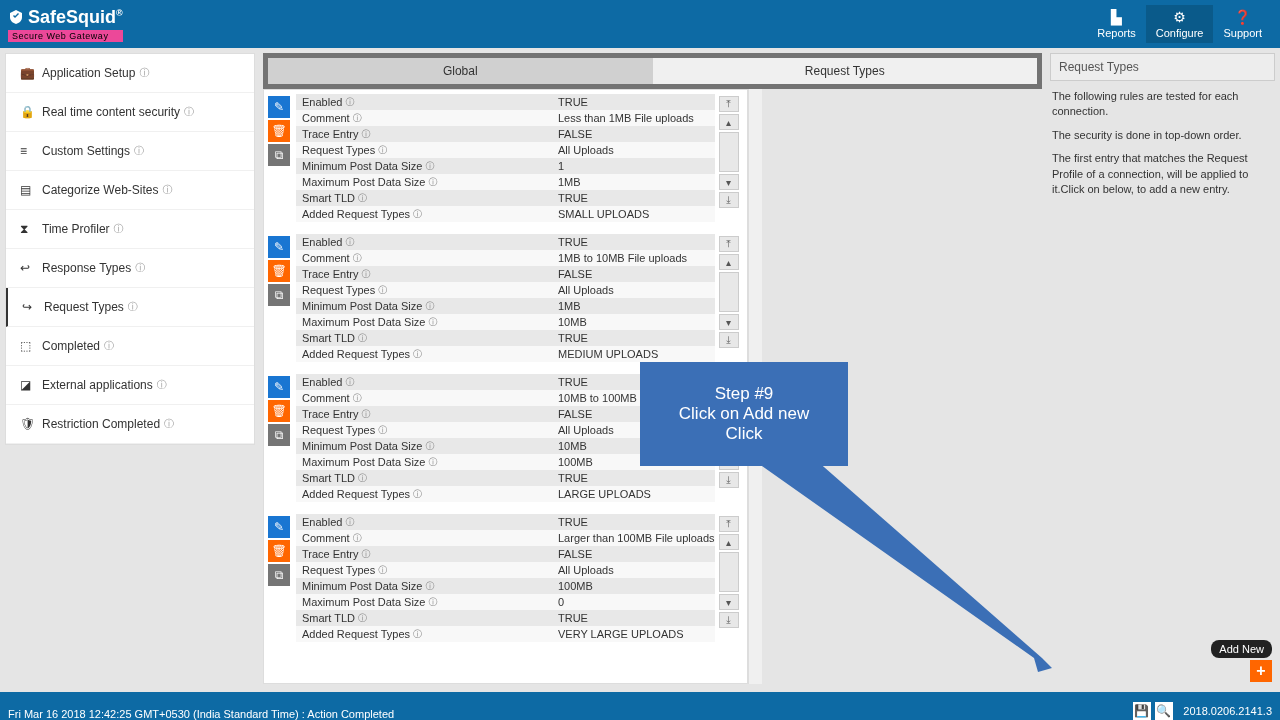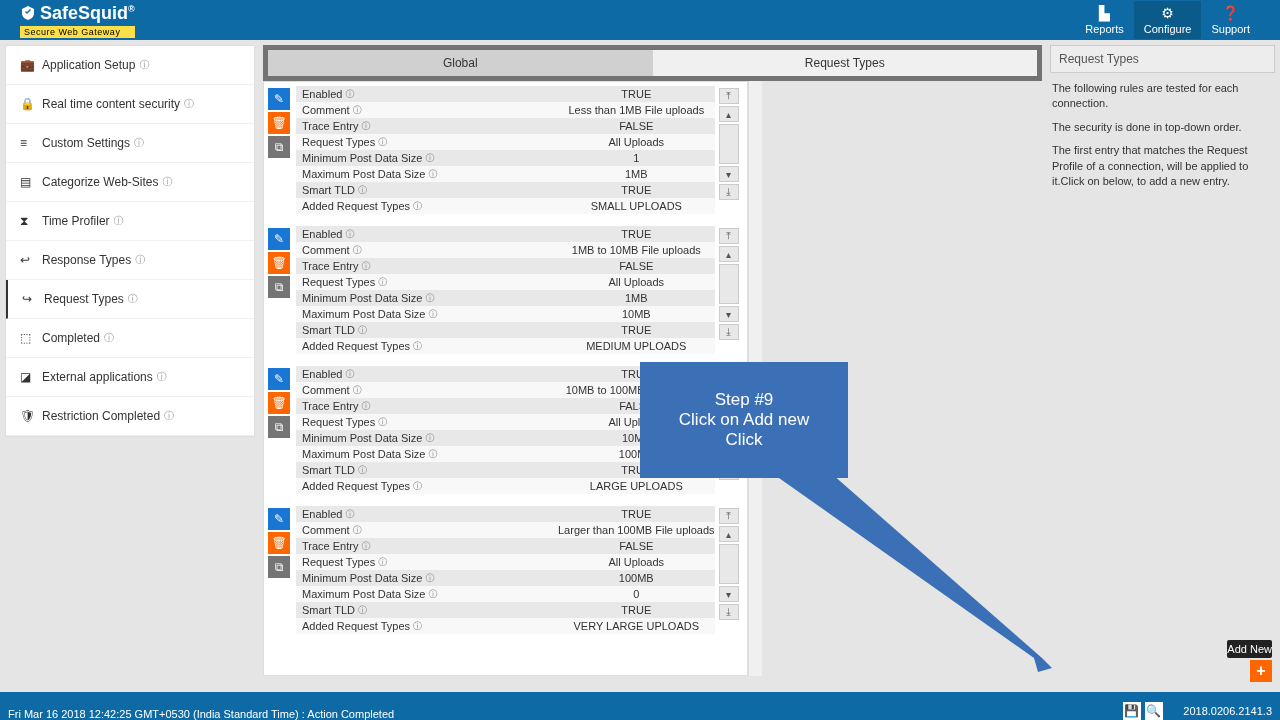--- a/index.html
+++ b/index.html
@@ -1,21 +1,21 @@
 <!DOCTYPE html>
 <html><head>
 <meta charset="utf-8">
 <style>
 * { box-sizing: border-box; margin: 0; padding: 0; font-family: Arial, sans-serif; }
 body { background: #e5e5e5; width: 1280px; height: 720px; overflow: hidden; position: relative; }
 
-.header { background: #0d6aa4; height: 40px; display: flex; align-items: center; justify-content: space-between; padding: 0 20px; }
+.header { background: #0d6aa4; height: 48px; display: flex; align-items: center; justify-content: space-between; padding: 0 8px; }
 .logo { display: flex; align-items: center; color: #fff; font-size: 18px; font-weight: bold; }
 .logo-icon { display: inline-flex; align-items: center; margin-right: 4px; }
-.logo-sub { background: #fde047; color: #000; font-size: 9px; padding: 1px 4px; margin-top: 2px; letter-spacing: 0.5px; }
+.logo-sub { background: #ec4899; color: #000; font-size: 9px; padding: 1px 4px; margin-top: 2px; letter-spacing: 0.5px; }
 .header-actions { display: flex; }
 .hdr-btn { color: #fff; text-align: center; padding: 4px 10px; font-size: 11px; cursor: pointer; }
 .hdr-btn.active { background: #0a5a8a; }
 .hdr-btn .ico { display: block; font-size: 14px; margin-bottom: 2px; }
 
 .main { display: flex; padding: 5px; gap: 8px; height: 640px; }
 .sidebar { width: 250px; background: #fff; border: 1px solid #ddd; height: fit-content; }
 .sidebar-item { padding: 12px 14px; font-size: 12px; color: #333; border-bottom: 1px solid #f0f0f0; cursor: pointer; display: flex; align-items: center; }
 .sidebar-item.active { border-left: 2px solid #333; font-weight: 500; }
 .sidebar-item .si-ico { width: 14px; margin-right: 8px; font-size: 12px; }
@@ -27,39 +27,39 @@
 .tab { flex: 1; text-align: center; padding: 6px; font-size: 12px; color: #333; cursor: pointer; }
 .tab.active { background: #d0d0d0; }
 
 .entries { background: #fff; border: 1px solid #ddd; height: 595px; overflow-y: auto; position: relative; padding: 4px; }
 .entry { display: flex; margin-bottom: 12px; }
 .entry-actions { width: 28px; display: flex; flex-direction: column; gap: 2px; padding-top: 2px; }
 .ea-btn { width: 22px; height: 22px; display: flex; align-items: center; justify-content: center; color: #fff; font-size: 12px; cursor: pointer; }
 .ea-edit { background: #1976d2; }
 .ea-del { background: #ff6600; }
 .ea-copy { background: #757575; }
-.entry-table { flex: 1; text-align: center; }
+.entry-table { flex: 1; }
 .erow { display: flex; height: 16px; font-size: 11px; align-items: center; }
 .erow:nth-child(odd) { background: #e8e8e8; }
 .erow:nth-child(even) { background: #f8f8f8; }
 .erow .elabel { width: 258px; padding-left: 6px; color: #333; display: flex; align-items: center; }
 .erow .elabel .info { font-size: 9px; color: #888; margin-left: 3px; }
 .erow .evalue { flex: 1; padding-left: 4px; color: #333; }
 .entry-ctrls { width: 24px; display: flex; flex-direction: column; gap: 2px; padding-top: 2px; margin-left: 4px;}
 .ec-btn { width: 20px; height: 16px; background: #e8e8e8; border: 1px solid #ccc; display: flex; align-items: center; justify-content: center; font-size: 10px; cursor: pointer; color: #555; }
 
 .rpanel { width: 225px; }
 .rpanel-title { border: 1px solid #ccc; color: #555; padding: 6px 8px; font-size: 12px; background: #ededed;}
 .rpanel-body { padding: 8px 2px; font-size: 11px; color: #333; line-height: 1.4; }
 .rpanel-body p { margin-bottom: 8px; }
 
 .add-btn { position: absolute; right: 8px; bottom: 38px; width: 22px; height: 22px; background: #ff6600; color: #fff; display: flex; align-items: center; justify-content: center; font-size: 16px; font-weight: bold; cursor: pointer; }
-.add-tooltip { position: absolute; right: 8px; bottom: 62px; background: #222; color: #fff; font-size: 11px; padding: 3px 0; border-radius: 2px; }
-
-.callout { position: absolute; left: 640px; top: 362px; width: 208px; background: #3b6fb6; color: #fff; text-align: center; padding: 28px 8px; font-size: 17px; z-index: 10; }
+.add-tooltip { position: absolute; right: 8px; bottom: 62px; background: #222; color: #fff; font-size: 11px; padding: 3px 8px; border-radius: 8px; }
+
+.callout { position: absolute; left: 640px; top: 362px; width: 208px; background: #3b6fb6; color: #fff; text-align: center; padding: 22px 8px; font-size: 17px; z-index: 10; }
 .callout-arrow { position: absolute; left: 744px; top: 446px; z-index: 9; }
 
 .footer { position: absolute; bottom: 0; left: 0; right: 0; height: 28px; background: #0d6aa4; color: #fff; font-size: 11px; display: flex; align-items: flex-end; justify-content: space-between; padding: 0 8px; }
 .footer-right { display: flex; align-items: center; gap: 4px; }
 .footer-ico { width: 18px; height: 18px; background: #fff; color: #333; display: flex; align-items: center; justify-content: center; font-size: 12px; cursor: pointer; }
 
 .scrollbar { width: 14px; background: #f0f0f0; border-left: 1px solid #ddd; }
 </style>
 </head>
 <body>
@@ -364,15 +364,15 @@
 </svg>
 
 <div class="add-tooltip">Add New</div>
 <div class="add-btn">+</div>
 
 <div class="footer">
   <div>Fri Mar 16 2018 12:42:25 GMT+0530 (India Standard Time) : Action Completed</div>
   <div class="footer-right">
     <div class="footer-ico">💾</div>
     <div class="footer-ico">🔍</div>
-    <span style="margin-left:16px">2018.0206.2141.3</span>
+    <span style="margin-left:6px">2018.0206.2141.3</span>
   </div>
 </div>
 
 </body></html>

